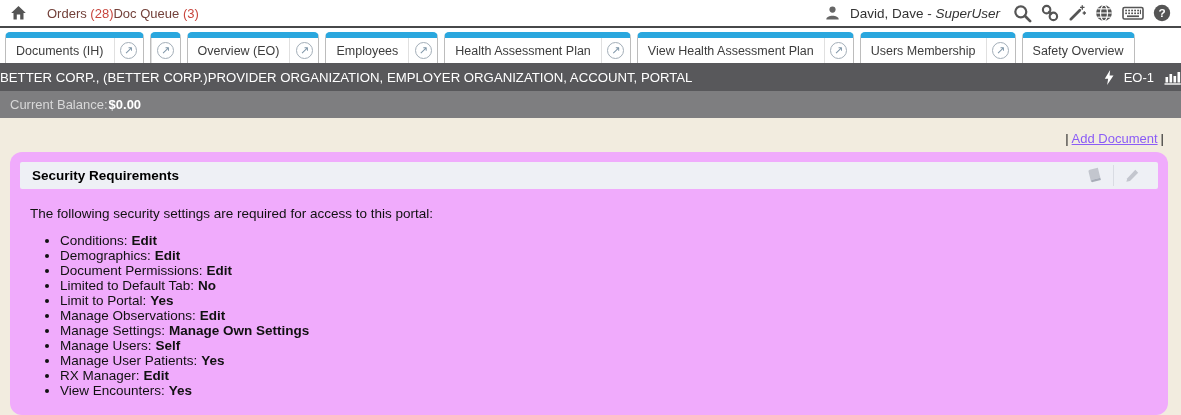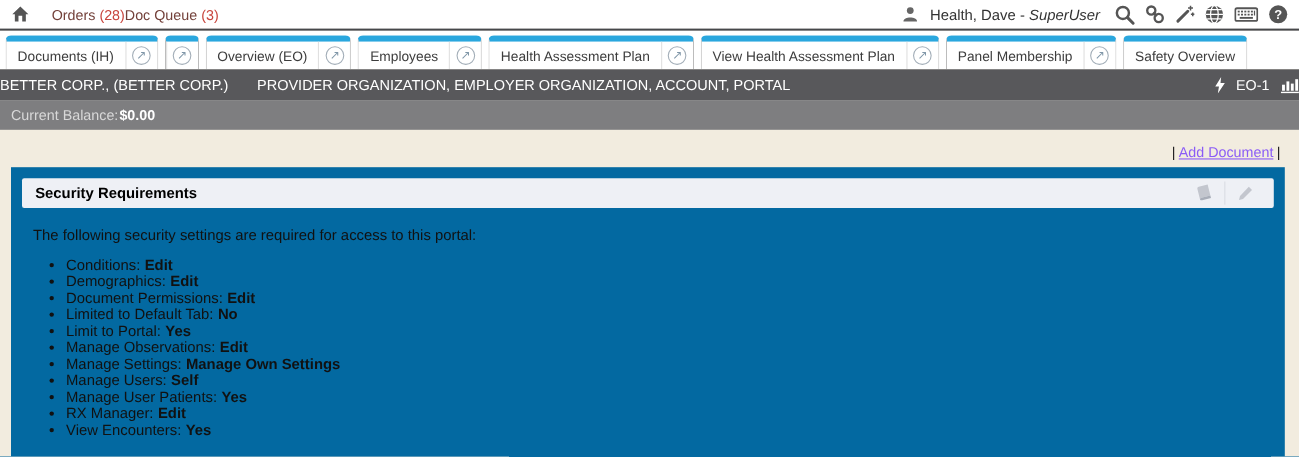--- a/index.html
+++ b/index.html
@@ -45,43 +45,44 @@
     color: #7f96a8; font-size: 11px; line-height: 15px;
     display: flex; align-items: center; justify-content: center;
     font-family: "DejaVu Sans", sans-serif;
   }
 
   
   .orgbar {
     height: 28px; background: #58585b; color: #fff; flex: none;
     display: flex; align-items: center; padding: 0 0; font-size: 13.2px;
   }
-  .org-types { margin-left: 26px; }
+  .org-types { }
   .orgbar-right { margin-left: auto; display: flex; align-items: center; gap: 10px; }
   .org-badge { font-size: 13px; }
 
   
   .balancebar {
     height: 27px; background: #7e7e80; flex: none;
     display: flex; align-items: center; padding: 0 10px; font-size: 13px; color: #d8d8d8;
   }
   .balance-value { color: #fff; font-weight: bold; margin-left: 1px; }
 
   
   .action-row {
     flex: none; text-align: right; padding: 13px 14px 6px 0;
     font-size: 13px; color: #1a1a1a;
   }
   .action-row .pipe { margin: 0 3px; }
   .action-row a { color: #8b5cf6; text-decoration: underline; cursor: pointer; }
 
   
   .panel {
-    flex: 1; background: #0369a1; margin: 0 13px 0 10px; padding: 10px 10px 0 10px;
+    flex: 1; background: #f0abfc; margin: 0 13px 0 10px; padding: 10px 10px 0 10px;
     overflow: hidden;
+    border-radius: 12px;
   }
   .panel-header {
     height: 27px; background: #eef0f5; border-radius: 2px;
     display: flex; align-items: center; padding: 0 8px 0 12px;
   }
   .panel-title { font-size: 13.5px; font-weight: bold; color: #000; }
   .panel-tools { margin-left: auto; display: flex; align-items: center; }
   .panel-tool { padding: 0 10px; display: flex; align-items: center; cursor: pointer; }
   .panel-tool-divider { width: 1px; height: 21px; background: #d9dce3; }
 
@@ -103,21 +104,21 @@
     <a><span class="nav-label">Orders</span> <span class="nav-count">(28)</span></a>
     <a><span class="nav-label">Doc Queue</span> <span class="nav-count">(3)</span></a>
   </div>
   <div class="topbar-right">
     <span class="tool-icon">
       <svg width="17" height="16" viewBox="0 0 16 16">
           <circle cx="8" cy="4.6" r="3.1" fill="#666"></circle>
           <path d="M1.8 14.5 C1.8 9.6 14.2 9.6 14.2 14.5 Z" fill="#666"></path>
         </svg>
     </span>
-    <span class="username"><span>Health, Dave -</span> <span class="role">SuperUser</span></span>
+    <span class="username"><span>David, Dave -</span> <span class="role">SuperUser</span></span>
     <span class="tool-icon">
       <svg width="19" height="19" viewBox="0 0 18 18">
           <circle cx="7.4" cy="7.4" r="5.2" fill="none" stroke="#555" stroke-width="2.1"></circle>
           <line x1="11.4" y1="11.4" x2="16.2" y2="16.2" stroke="#555" stroke-width="2.6" stroke-linecap="round"></line>
         </svg>
     </span>
     <span class="tool-icon">
       <svg width="18" height="18" viewBox="0 0 16 16">
           <circle cx="5" cy="5" r="3.3" fill="none" stroke="#555" stroke-width="1.9"></circle>
           <circle cx="11" cy="11" r="3.3" fill="none" stroke="#555" stroke-width="1.9"></circle>
@@ -197,21 +198,21 @@
         <span class="tab-open-circle">↗</span>
       </span>
   </div>
   <div class="tab">
     <span class="tab-label">View Health Assessment Plan</span>
     <span class="tab-open">
         <span class="tab-open-circle">↗</span>
       </span>
   </div>
   <div class="tab">
-    <span class="tab-label">Panel Membership</span>
+    <span class="tab-label">Users Membership</span>
     <span class="tab-open">
         <span class="tab-open-circle">↗</span>
       </span>
   </div>
   <div class="tab">
     <span class="tab-label">Safety Overview</span>
 
   </div>
 
 </div>

